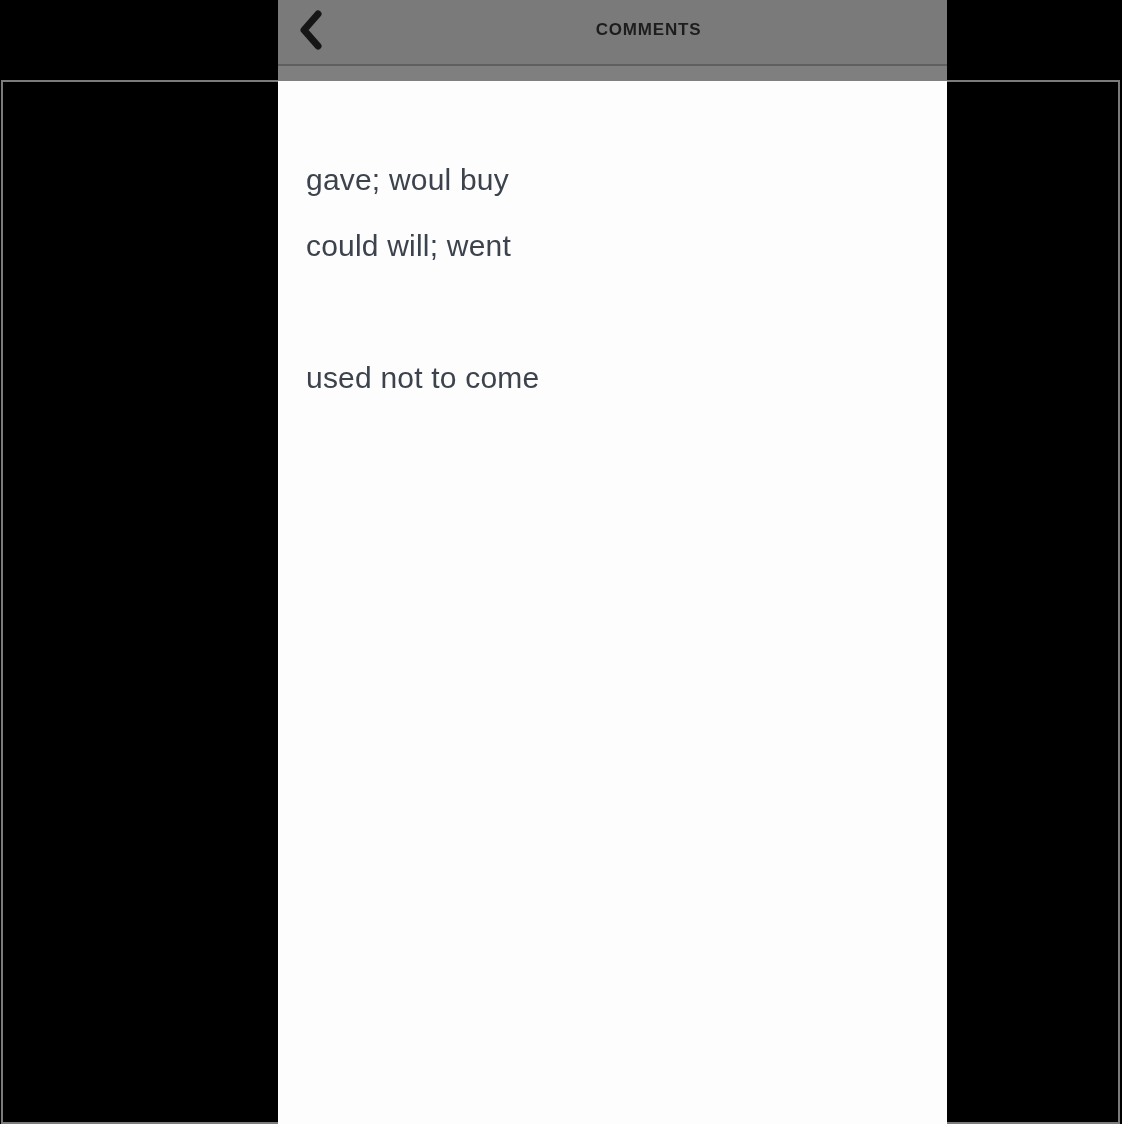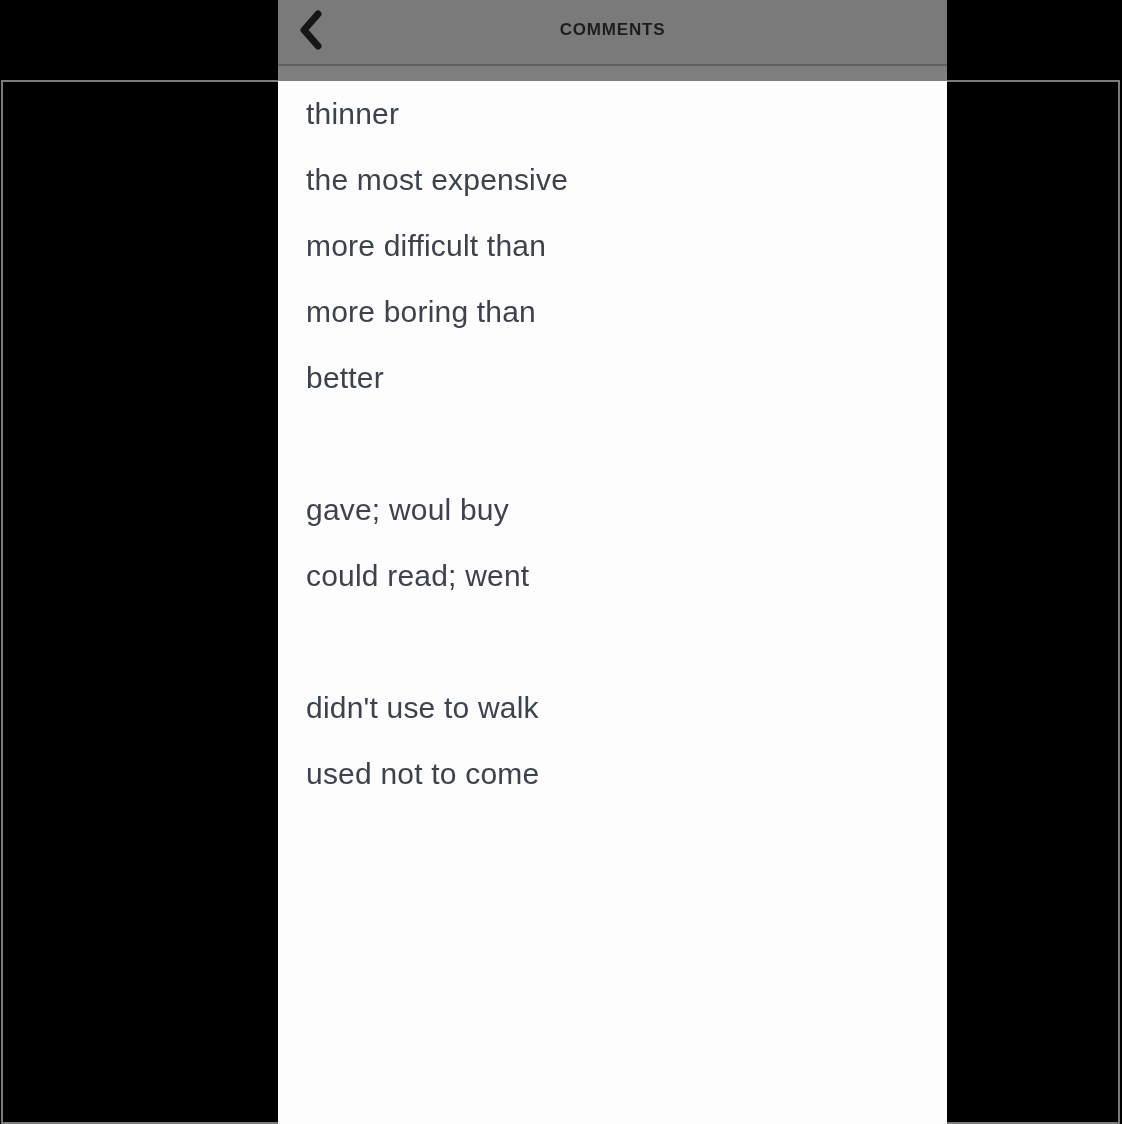--- a/index.html
+++ b/index.html
@@ -93,44 +93,37 @@
     top: 0;
     width: 100%;
     height: 60px;
     display: flex;
     align-items: center;
     justify-content: center;
     font-size: 17px;
     font-weight: bold;
     letter-spacing: 0.8px;
     color: #1d1d1d;
+    padding-left: 36px;
   }
 </style>
 </head>
 <body>
 
 <div class="frame"></div>
 
 <div class="panel">
   <div>
+      <div class="row spacer"></div>
       <div>
-        <div class="row">thinner</div>
-        <div class="row">the most expensive</div>
-        <div class="row">more difficult than</div>
-        <div class="row">more boring than</div>
-        <div class="row">better</div>
+        <div class="row">gave; woul buy</div>
+        <div class="row">could will; went</div>
       </div>
       <div class="row spacer"></div>
       <div>
-        <div class="row">gave; woul buy</div>
-        <div class="row">could read; went</div>
-      </div>
-      <div class="row spacer"></div>
-      <div>
-        <div class="row">didn't use to walk</div>
         <div class="row">used not to come</div>
       </div>
     </div>
 </div>
 
 <div class="header">
   <button class="back-button">
     <span style="display:flex;">
       <svg width="26" height="42" viewBox="0 0 26 42">
         <path d="M21 5 L7 21 L21 37" fill="none" stroke="#161616" stroke-width="7" stroke-linecap="round" stroke-linejoin="round"></path>

